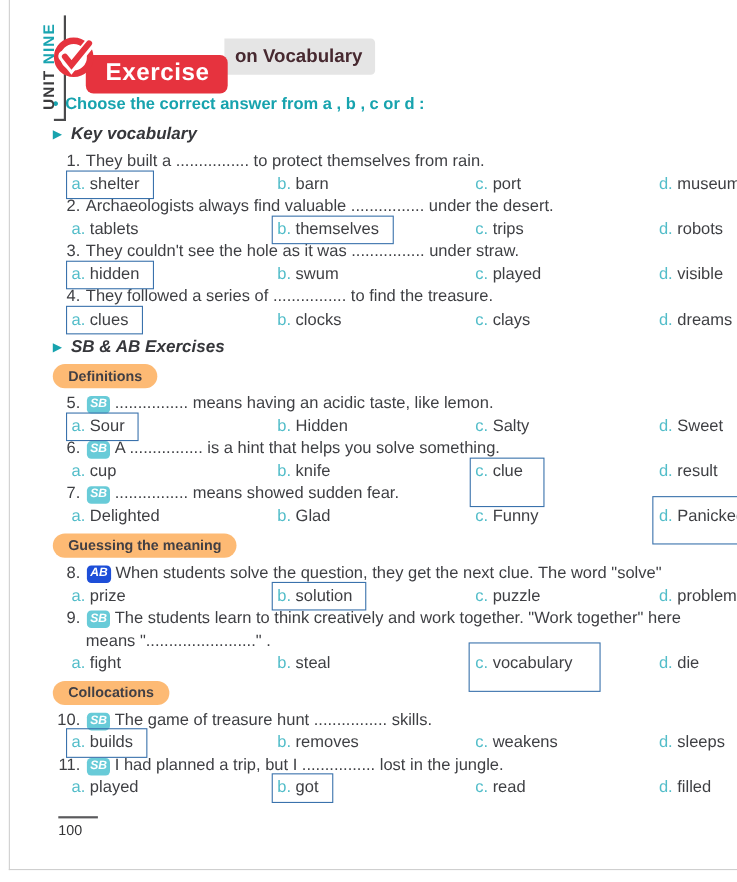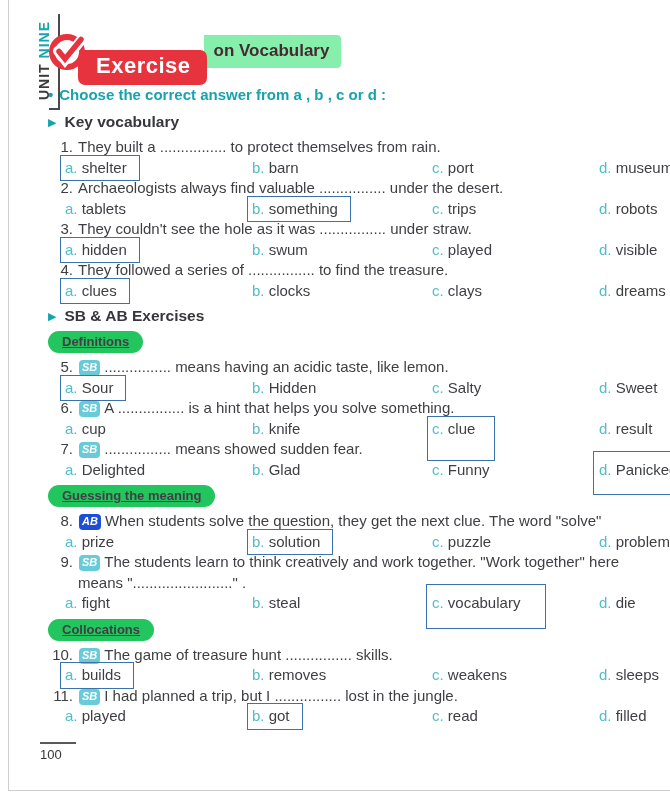--- a/index.html
+++ b/index.html
@@ -27,34 +27,34 @@
   
   .header-row { display:flex; align-items:center; height:42px; margin-bottom:14px; }
   .check-wrap { width:40px; height:40px; flex:none; position:relative; z-index:2; }
   .exercise-badge {
     background:#e6333e; color:#ffffff; font-weight:bold; font-size:22px;
     padding:3px 16px 6px 18px; border-radius:7px; margin-left:-10px; z-index:1;
     letter-spacing:0.5px;
     margin-top:32px;
   }
   .subtitle-badge {
-    background:#86efac; color:#472930; font-weight:bold; font-size:17px;
+    background:#e5e5e5; color:#472930; font-weight:bold; font-size:17px;
     padding:6px 12px 7px 10px; border-radius:0 4px 4px 0; margin-left:-3px;
   }
 
   .instruction { color:#17a3ae; font-weight:bold; font-size:15px; margin:0 0 10px 0; }
   .bullet { margin-right:6px; }
 
-  .section-heading { font-weight:bold; font-size:15.5px; color:#36373b; margin:6px 0; }
+  .section-heading { font-weight:bold; font-size:15.5px; color:#36373b; margin:6px 0;font-style:italic; }
   .arrow { color:#17a3ae; font-size:11px; margin-right:8px; vertical-align:1px; }
 
   .pill-wrap { margin:5px 0 4px 0; }
   .pill {
-    display:inline-block; background:#22c55e; color:#413f44; font-weight:bold;
-    font-size:13px; padding:3px 14px 4px 14px; border-radius:11px;text-decoration:underline;
+    display:inline-block; background:#fdba74; color:#413f44; font-weight:bold;
+    font-size:13px; padding:3px 14px 4px 14px; border-radius:11px;
   }
 
   .question { font-size:15px; line-height:20.5px; }
   .q-line { display:flex; }
   .q-num { width:25px; text-align:right; margin-right:5px; flex:none; }
   .q-text { flex:1; }
   .q-text2 { margin-left:30px; }
   .badge {
     display:inline-block; font-style:italic; font-weight:bold; color:#ffffff;
     font-size:11px; line-height:13px; padding:1px 3px 2px 3px; border-radius:4px;
@@ -67,21 +67,21 @@
   .opt { white-space:nowrap; }
   .opt-inner { position:relative; display:inline-block; }
   .letter { color:#52bdc9; }
   .boxed::before {
     content:""; position:absolute; border:1.6px solid #3a72ac;
     top:-3px; bottom:-3px; left:-5px; right:-13px; pointer-events:none;
   }
   .boxed.tall::before { top:-3px; bottom:-22px; left:-5px; right:-20px; }
   .boxed.large::before { top:-9px; bottom:-15px; left:-6px; right:-26px; }
 
-  .footer { position:absolute; left:40px; top:742px; }
+  .footer { position:absolute; left:53px; top:742px; }
   .footer-line { width:36px; height:2px; background:#5a5a5c; margin-bottom:3px; }
   .page-number { font-size:13px; color:#353537; }
 </style>
 </head>
 <body>
 
 <div class="page">
   <div class="edge edge-left"></div>
   <div class="edge edge-bottom"></div>
 
@@ -119,21 +119,21 @@
             <div class="opt"><span class="opt-inner"><span class="letter">d.</span>&nbsp;<span>museum</span></span></div>
           </div>
         </div>
         <div class="question">
           <div class="q-line">
             <span class="q-num">2.</span>
             <span class="q-text"><span>Archaeologists always find valuable ................ under the desert.</span></span>
           </div>
           <div class="q-opts">
             <div class="opt"><span class="opt-inner"><span class="letter">a.</span>&nbsp;<span>tablets</span></span></div>
-            <div class="opt"><span class="opt-inner boxed"><span class="letter">b.</span>&nbsp;<span>something</span></span></div>
+            <div class="opt"><span class="opt-inner boxed"><span class="letter">b.</span>&nbsp;<span>themselves</span></span></div>
             <div class="opt"><span class="opt-inner"><span class="letter">c.</span>&nbsp;<span>trips</span></span></div>
             <div class="opt"><span class="opt-inner"><span class="letter">d.</span>&nbsp;<span>robots</span></span></div>
           </div>
         </div>
         <div class="question">
           <div class="q-line">
             <span class="q-num">3.</span>
             <span class="q-text"><span>They couldn't see the hole as it was ................ under straw.</span></span>
           </div>
           <div class="q-opts">

